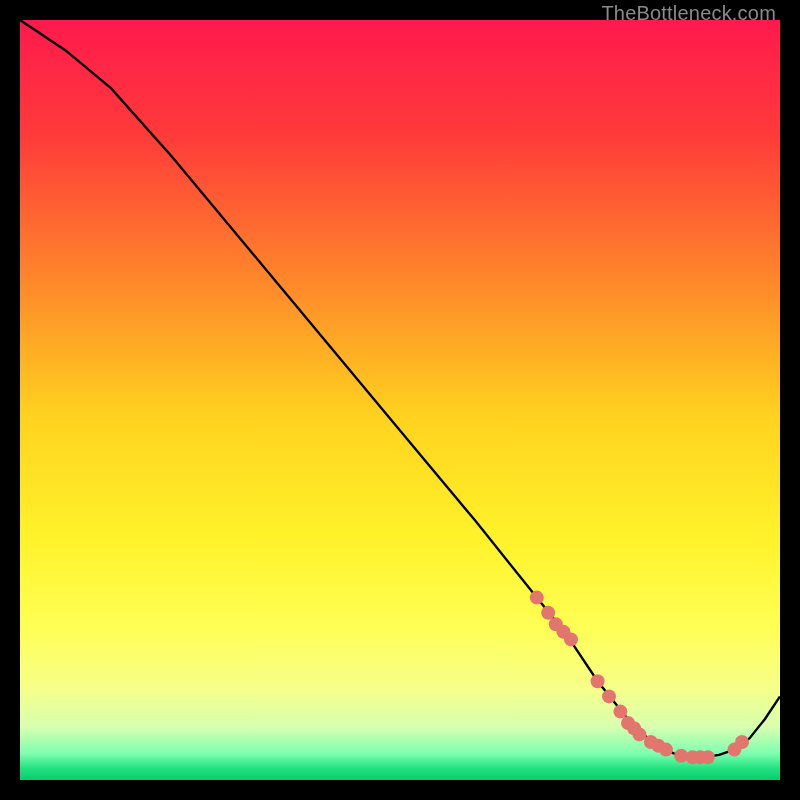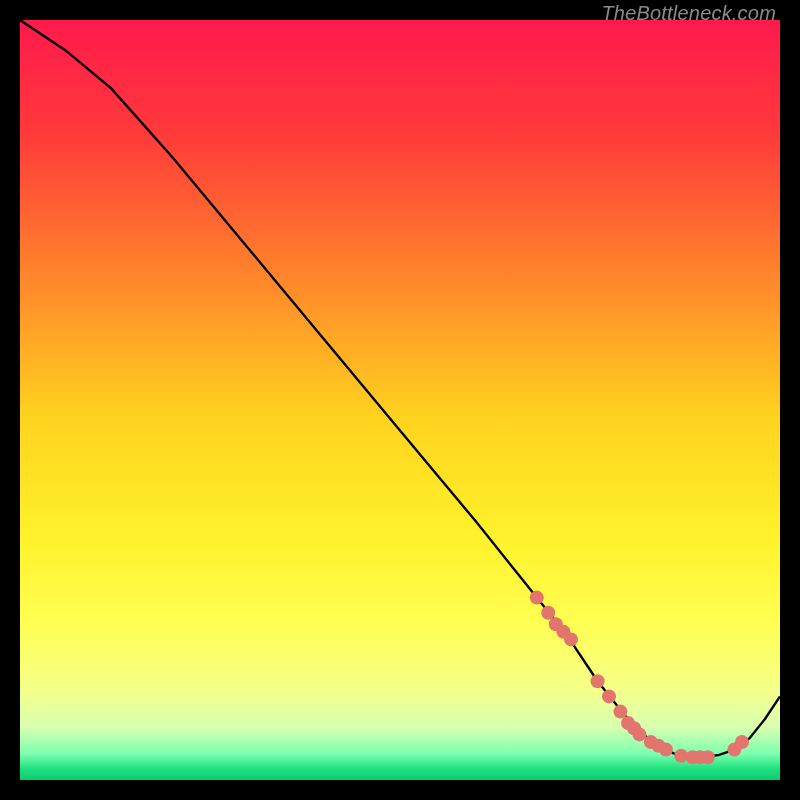--- a/index.html
+++ b/index.html
@@ -27,21 +27,20 @@
     height: 760px;
   }
   .attribution {
     position: absolute;
     right: 4px;
     top: -18px;
     color: #8a8a8a;
     font-size: 20px;
     font-weight: 500;
     letter-spacing: 0.2px;
-    font-style: italic;
   }
   svg { display: block; }
 </style>
 </head>
 <body>
 
 <div class="frame">
   <div class="attribution">TheBottleneck.com</div>
 
   <svg class="plot" viewBox="0 0 760 760" preserveAspectRatio="none">

